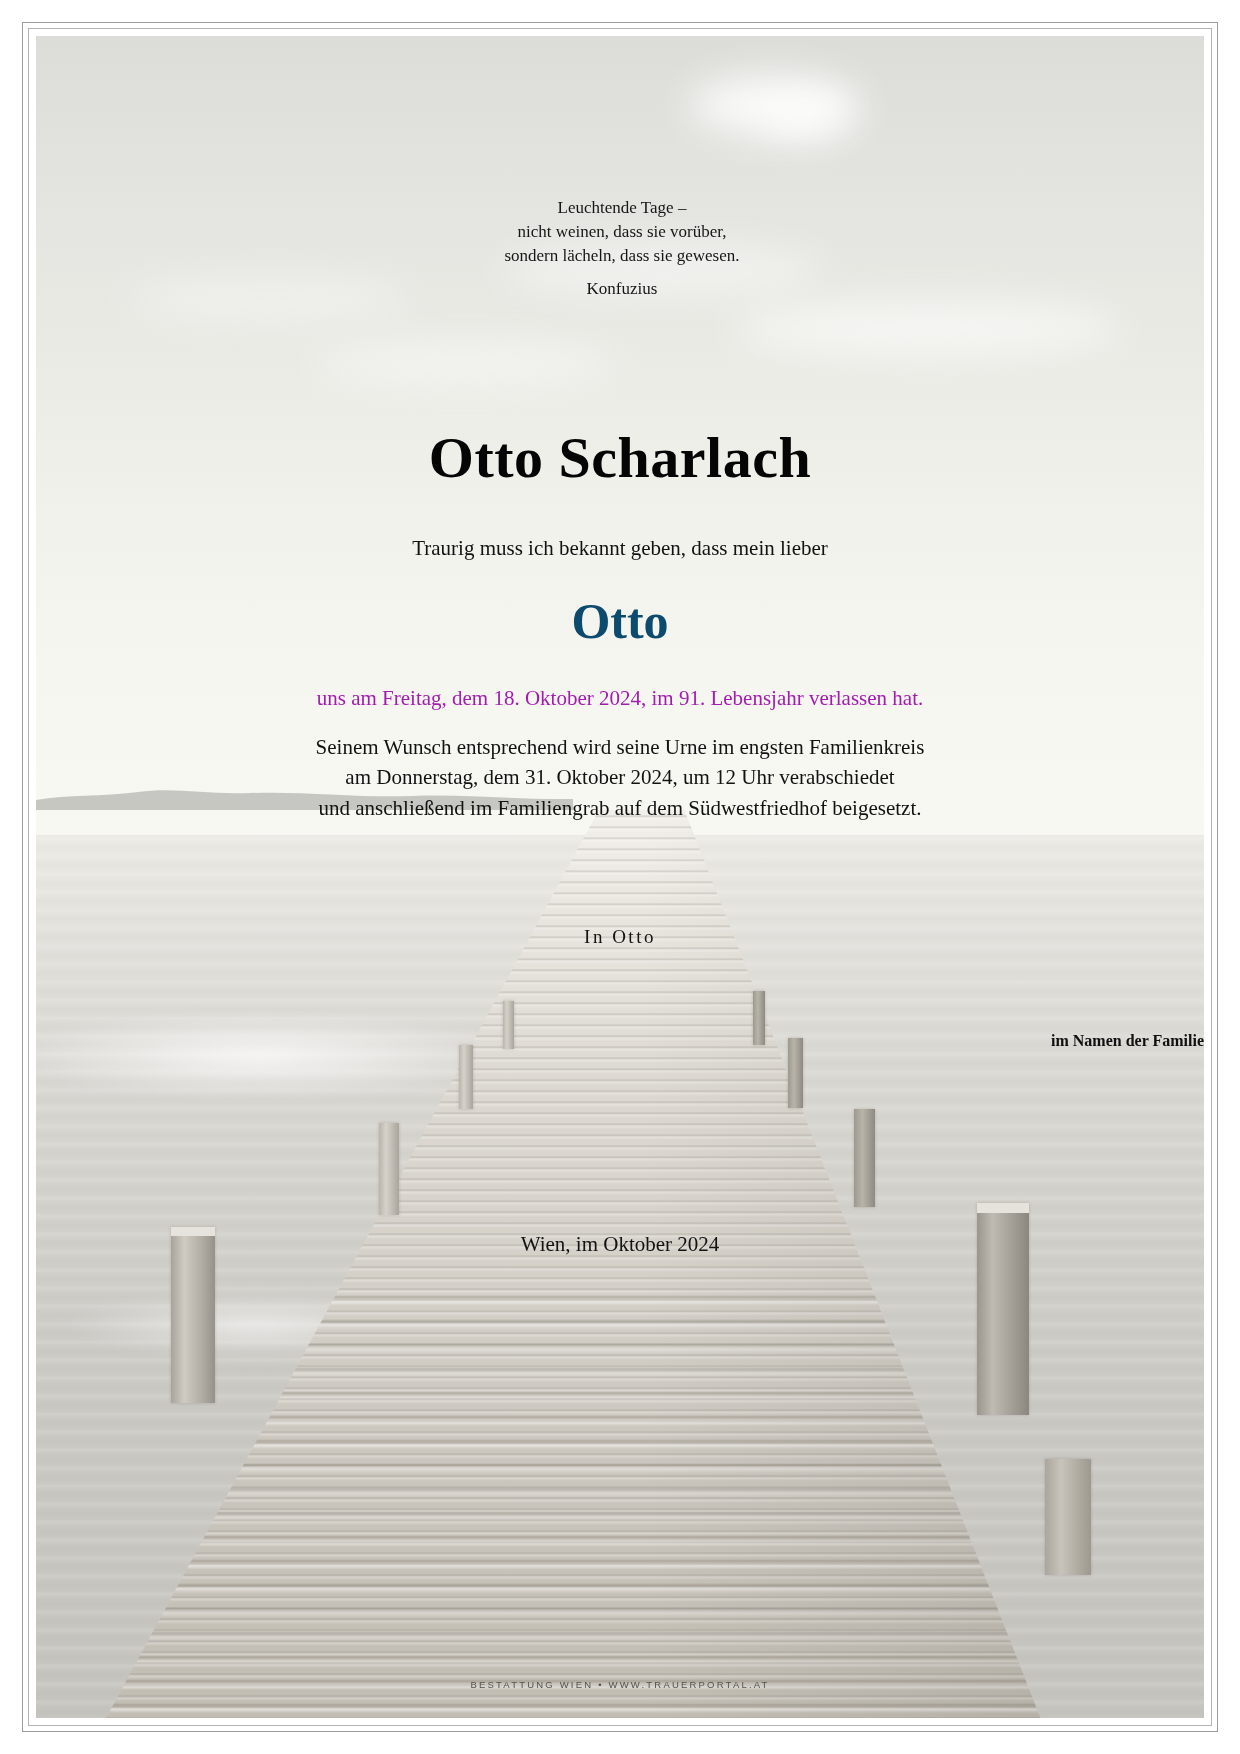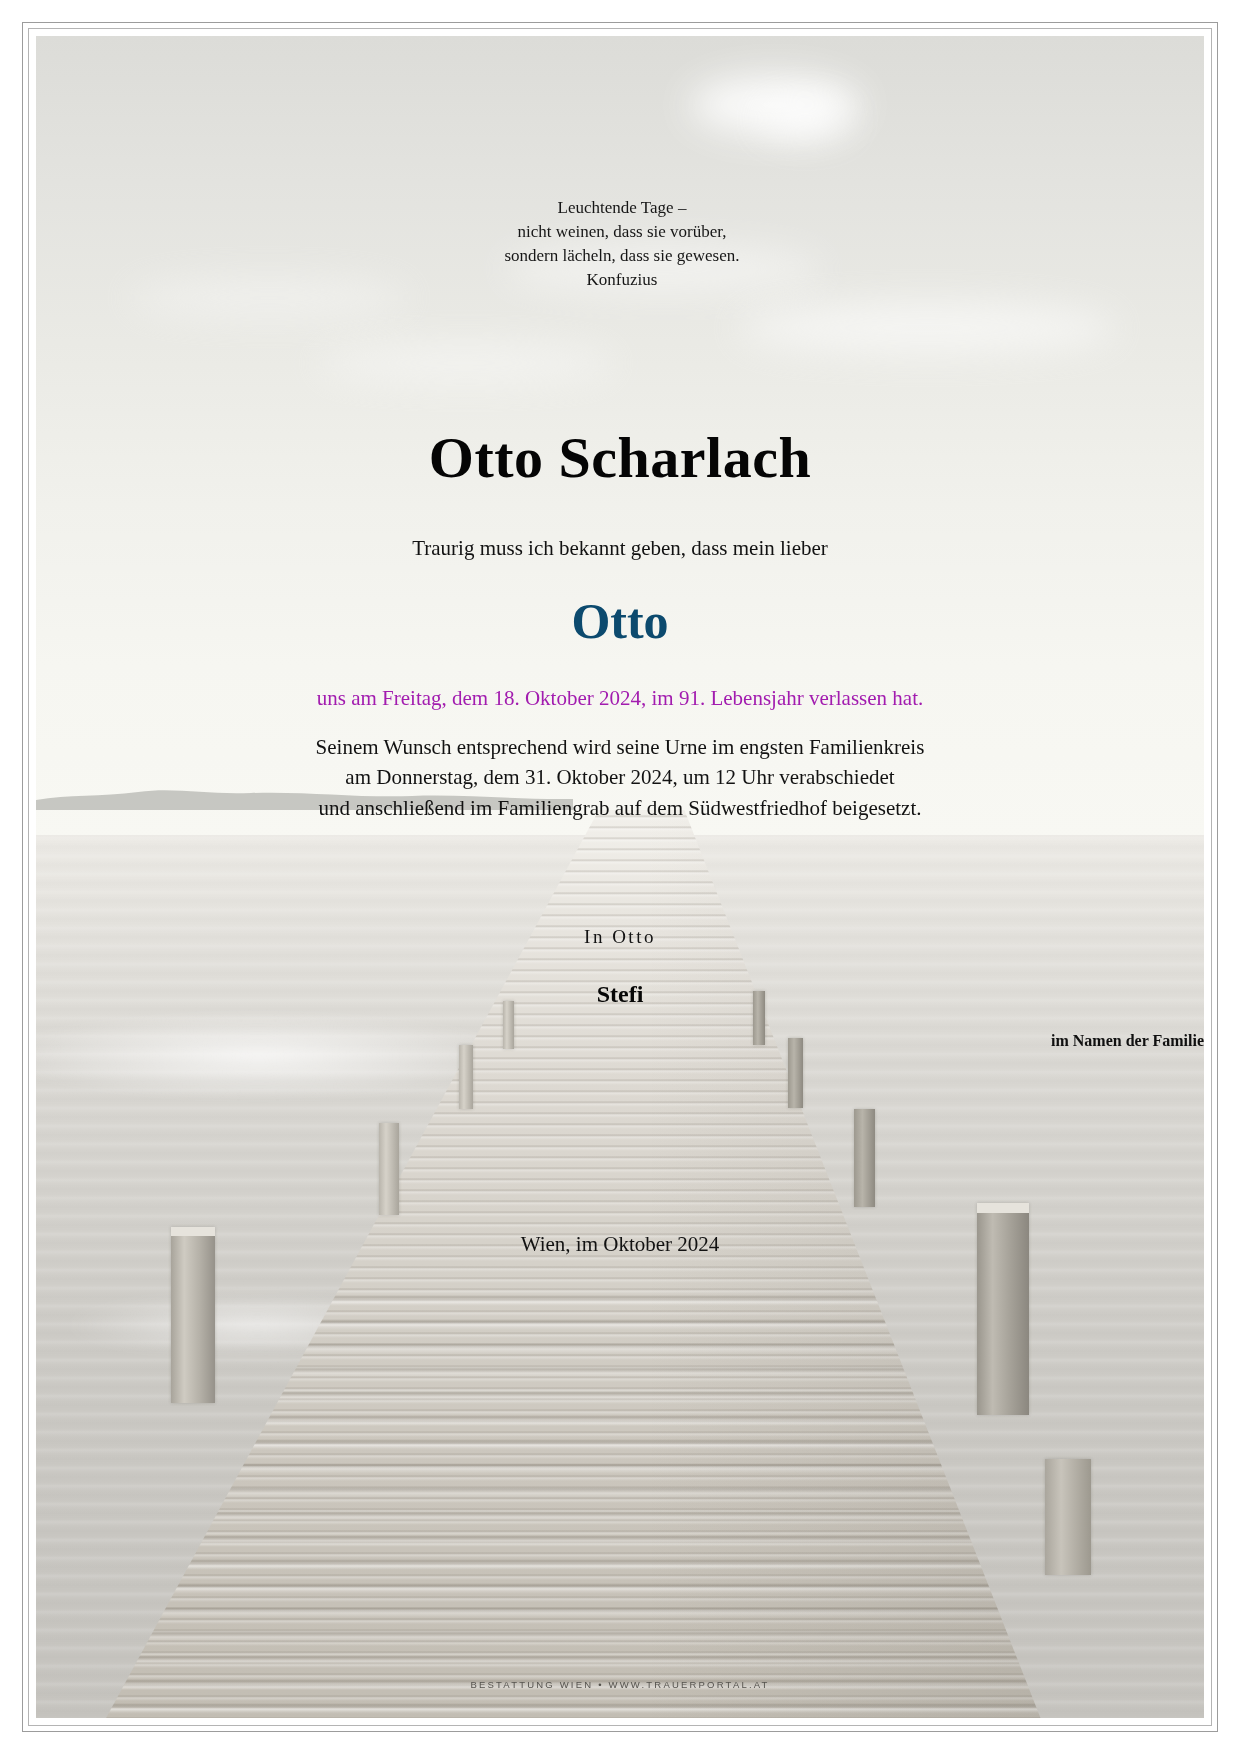--- a/index.html
+++ b/index.html
@@ -182,21 +182,21 @@
     color: #111111;
   }
 
   .poem {
     position: absolute;
     left: 4px; right: 0; top: 160px;
     font-size: 17px;
     line-height: 1.42;
     color: #161616;
   }
-  .poem .attrib { display: block; }
+  .poem .attrib { display: block; margin-top: 9px; }
 
   .deceased-name {
     position: absolute;
     left: 0; right: 0; top: 388px;
     font-size: 58px;
     font-weight: 700;
     letter-spacing: 0.5px;
     color: #050505;
   }
 
@@ -350,21 +350,20 @@
 
       <div class="passing">uns am Freitag, dem 18. Oktober 2024, im 91. Lebensjahr verlassen hat.</div>
 
       <div class="arrangements">
         <span class="ln">Seinem Wunsch entsprechend wird seine Urne im engsten Familienkreis</span>
         <span class="ln">am Donnerstag, dem 31. Oktober 2024, um 12 Uhr verabschiedet</span>
         <span class="ln">und anschließend im Familiengrab auf dem Südwestfriedhof beigesetzt.</span>
       </div>
 
       <div class="signoff-lead">In Otto</div>
-      <div class="signoff-name">Stefi</div>
       <div class="signoff-family">im Namen der Familie</div>
 
       <div class="place-date">Wien, im Oktober 2024</div>
 
       <div class="footer">BESTATTUNG WIEN • WWW.TRAUERPORTAL.AT</div>
 
     </div>
   </div>
 </div>
 

